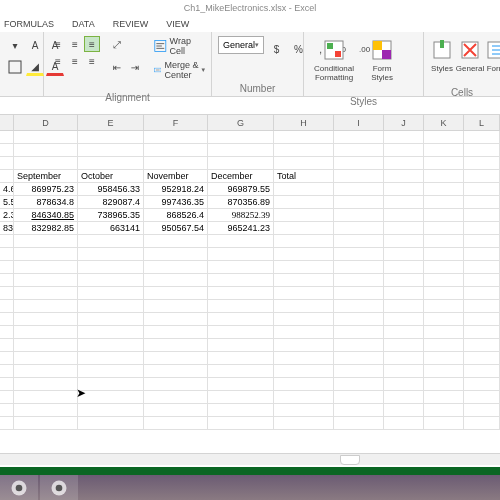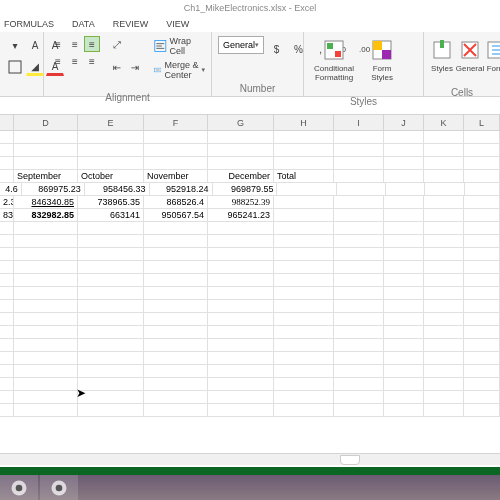--- a/index.html
+++ b/index.html
@@ -247,54 +247,66 @@
         <div class="cell" style="width: 50px;"></div>
         <div class="cell" style="width: 40px;"></div>
         <div class="cell" style="width: 40px;"></div>
         <div class="cell" style="width: 36px;"></div>
       </div>
       <div class="row">
         <div class="cell" style="width: 14px;"></div>
         <div class="cell header-text" style="width: 64px;">September</div>
         <div class="cell header-text" style="width: 66px;">October</div>
         <div class="cell header-text" style="width: 64px;">November</div>
-        <div class="cell header-text" style="width: 66px; text-align: right;">December</div>
+        <div class="cell header-text" style="width: 66px;">December</div>
         <div class="cell header-text" style="width: 60px;">Total</div>
         <div class="cell header-text" style="width: 50px;"></div>
         <div class="cell" style="width: 40px;"></div>
         <div class="cell" style="width: 40px;"></div>
         <div class="cell" style="width: 36px;"></div>
       </div>
       <div class="row">
-        <div class="cell" style="width: 22px;">4.6</div>
+        <div class="cell" style="width: 14px;">4.6</div>
         <div class="cell" style="width: 64px;">869975.23</div>
         <div class="cell" style="width: 66px;">958456.33</div>
         <div class="cell" style="width: 64px;">952918.24</div>
         <div class="cell" style="width: 66px;">969879.55</div>
+        <div class="cell" style="width: 60px;"></div>
+        <div class="cell" style="width: 50px;"></div>
+        <div class="cell" style="width: 40px;"></div>
+        <div class="cell" style="width: 40px;"></div>
+        <div class="cell" style="width: 36px;"></div>
+      </div>
+      <div class="row">
+        <div class="cell" style="width: 14px;">5.5</div>
+        <div class="cell" style="width: 64px;">878634.8</div>
+        <div class="cell" style="width: 66px;">829087.4</div>
+        <div class="cell" style="width: 64px;">997436.35</div>
+        <div class="cell" style="width: 66px;">870356.89</div>
         <div class="cell" style="width: 60px;"></div>
         <div class="cell" style="width: 50px;"></div>
         <div class="cell" style="width: 40px;"></div>
         <div class="cell" style="width: 40px;"></div>
         <div class="cell" style="width: 36px;"></div>
       </div>
       <div class="row">
         <div class="cell" style="width: 14px;">2.3</div>
         <div class="cell" style="width: 64px; text-decoration: underline;">846340.85</div>
         <div class="cell" style="width: 66px;">738965.35</div>
         <div class="cell" style="width: 64px;">868526.4</div>
         <div class="cell" style="width: 66px; font-family: Liberation Serif, serif;">988252.39</div>
         <div class="cell" style="width: 60px;"></div>
         <div class="cell" style="width: 50px;"></div>
         <div class="cell" style="width: 40px;"></div>
         <div class="cell" style="width: 40px;"></div>
         <div class="cell" style="width: 36px;"></div>
       </div>
       <div class="row">
         <div class="cell" style="width: 14px;">834</div>
-        <div class="cell" style="width: 64px; font-weight: bold;">832982.85</div>
+        <div class="cell" style="width: 64px;">832982.85</div>
         <div class="cell" style="width: 66px;">663141</div>
         <div class="cell" style="width: 64px;">950567.54</div>
         <div class="cell" style="width: 66px;">965241.23</div>
         <div class="cell" style="width: 60px;"></div>
         <div class="cell" style="width: 50px;"></div>
         <div class="cell" style="width: 40px;"></div>
         <div class="cell" style="width: 40px;"></div>
         <div class="cell" style="width: 36px;"></div>
       </div>
       <div class="row">

